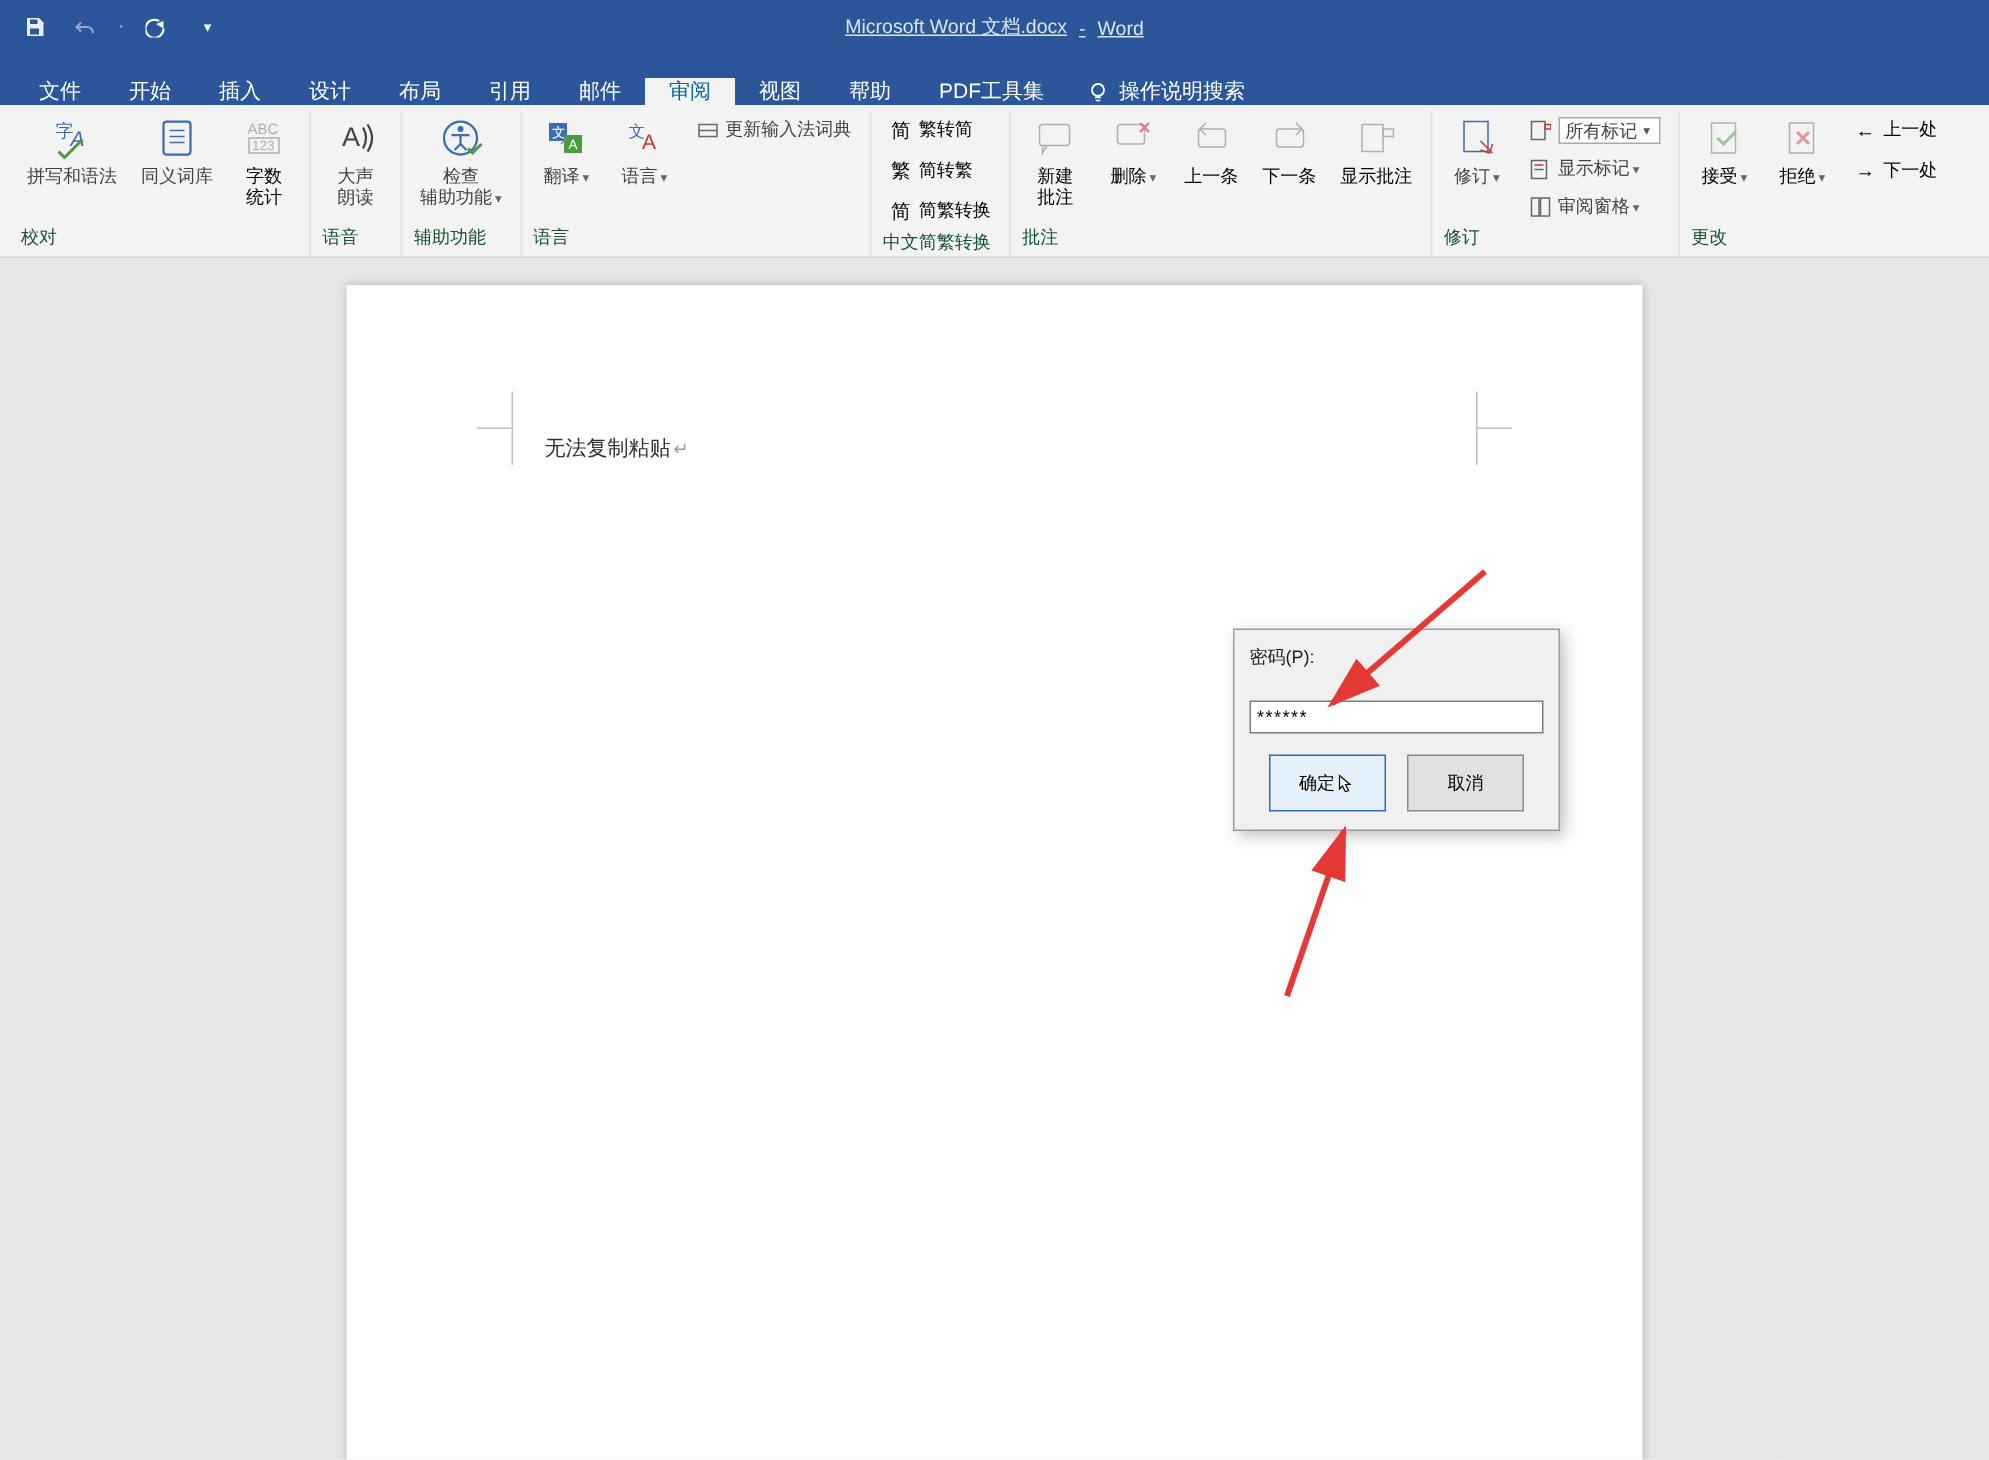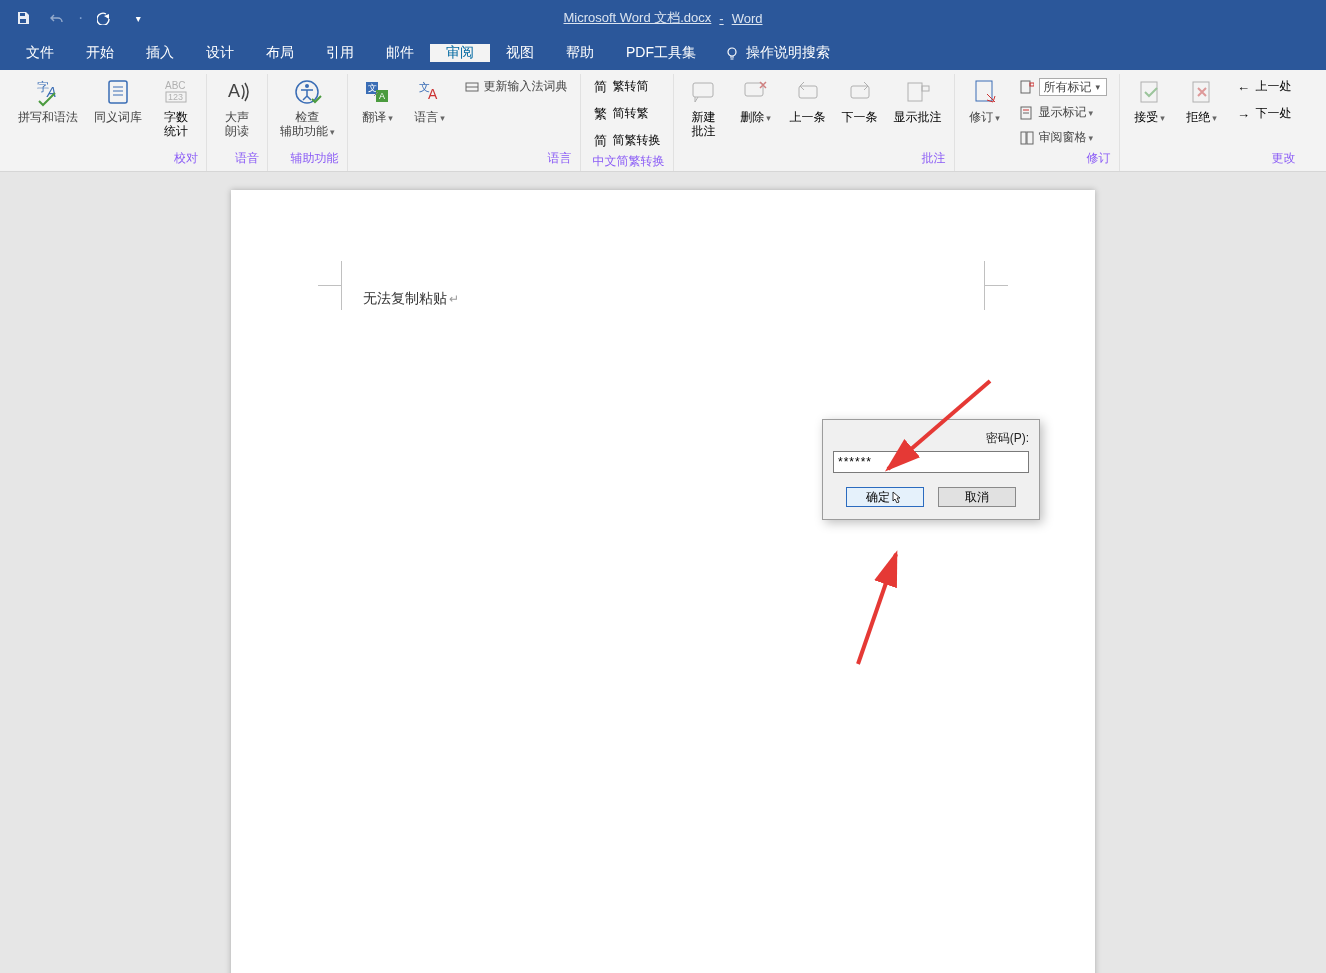--- a/index.html
+++ b/index.html
@@ -6,31 +6,31 @@
 body { background: #e6e6e6; width: 1326px; height: 973px; overflow: hidden; position: relative; }
 
 
 .title-bar { background: #2b579a; height: 36px; display: flex; align-items: center; padding: 0 8px; position: relative; }
 .qat { display: flex; align-items: center; gap: 4px; }
 .qat-btn { width: 30px; height: 28px; display: flex; align-items: center; justify-content: center; color: #fff; font-size: 14px; }
 .qat-sep { color: #7fa0d0; padding: 0 2px; }
 .title-text { position: absolute; left: 50%; transform: translateX(-50%); color: #dbe4f0; font-size: 13px; white-space: nowrap; display: flex; gap: 8px; align-items: center; text-decoration: underline; }
 
 
-.ribbon-tabs { background: #2b579a; height: 34px; display: flex; align-items: center; padding-left: 10px; }
+.ribbon-tabs { background: #2b579a; height: 34px; display: flex; align-items: flex-end; padding-left: 10px; }
 .tab { padding: 0 16px; display: flex; align-items: center; color: #fff; font-size: 14px; cursor: pointer; }
 .tab.active { background: #f3f3f3; color: #0369a1; }
 .tab-tell { display: flex; align-items: center; gap: 6px; padding-left: 12px; color: #fff; font-size: 14px; }
 .bulb { width: 16px; height: 16px; display:inline-block; }
 
 
 .ribbon { background: #f3f3f3; border-bottom: 1px solid #d6d6d6; padding: 4px 6px 0 6px; display: flex; align-items: stretch; height: 102px; }
 .group { display: flex; flex-direction: column; align-items: stretch; border-right: 1px solid #e1e1e1; padding: 0 8px; }
 .group-body { flex: 1; display: flex; align-items: flex-start; gap: 8px; }
-.group-label { text-align: right; color: #8b5cf6; font-size: 12px; padding: 2px 0 4px 0; }
+.group-label { text-align: left; color: #14532d; font-size: 12px; padding: 2px 0 4px 0; }
 .big-btn { display: flex; flex-direction: column; align-items: center; justify-content: flex-start; min-width: 44px; padding: 2px 4px 0 4px; color: #444; font-size: 12px; gap: 2px; }
 .big-btn.disabled, .small-btn.disabled, .row-item.disabled { color: #000000; }
 .big-icon { width: 32px; height: 32px; display: flex; align-items: center; justify-content: center; font-size: 22px; }
 .big-btn .lbl { text-align: center; line-height: 14px; }
 .small-col { display: flex; flex-direction: column; gap: 2px; }
 .row-item { display: flex; align-items: center; gap: 4px; font-size: 12px; color: #444; padding: 2px 4px; white-space: nowrap; }
 .row-item .ic { width: 16px; height: 16px; display:flex; align-items:center; justify-content:center; font-size: 13px; }
 .dd-arrow::after { content: "▾"; font-size: 9px; color: #666; margin-left: 2px; }
 .combo { display:flex; align-items:center; background:#fff; border:1px solid #ababab; height:18px; font-size:12px; padding:0 4px; gap:4px; }
 .combo .carr { font-size:9px; color:#555; }
@@ -47,24 +47,24 @@
 .mm-tr::after { content:""; position:absolute; top:-1px; right:-1px; height:24px; border-left:1px solid #c0c0c0; transform: translateY(-24px); }
 .body-text { position:absolute; top: 100px; left: 132px; font-size: 14px; color: #333; }
 .para-mark { color:#999; font-size:12px; margin-left:2px; }
 
 
 .dialog { position:absolute; top:419px; left:822px; width:218px; background:#f0f0f0; border:1px solid #9c9c9c; box-shadow: 3px 3px 10px rgba(0,0,0,0.25); }
 .dialog-title { display:flex; align-items:center; height:28px; padding:0 8px; font-size:12px; background:#fff; border-bottom:1px solid #dcdcdc;}
 .dialog-title .t { flex:1; color:#333; }
 .dialog-title .hbtn { width:26px; text-align:center; color:#555; font-size:13px; }
 .dialog-body { padding: 10px 10px 12px 10px; }
-.dlabel { font-size:12px; color:#222; margin-bottom:4px;text-align:right; }
+.dlabel { font-size:12px; color:#222; margin-bottom:20px; }
 .dinput { width:100%; height:22px; border:1px solid #7a7a7a; background:#fff; font-size:12px; padding:0 4px; letter-spacing:1px; }
 .dbtns { display:flex; gap:14px; justify-content:center; margin-top:14px; }
-.dbtn { width:78px; height:20px; border:1px solid #8a8a8a; background:#e1e1e1; font-size:12px; display:flex; align-items:center; justify-content:center; }
+.dbtn { width:78px; height:38px; border:1px solid #8a8a8a; background:#e1e1e1; font-size:12px; display:flex; align-items:center; justify-content:center; }
 .dbtn.primary { background:#e5f1fb; border-color:#2b6bbf; }
 
 
 .arrow-svg { position:absolute; pointer-events:none; }
 
 svg { display:block; }
 </style>
 </head>
 <body>
 

